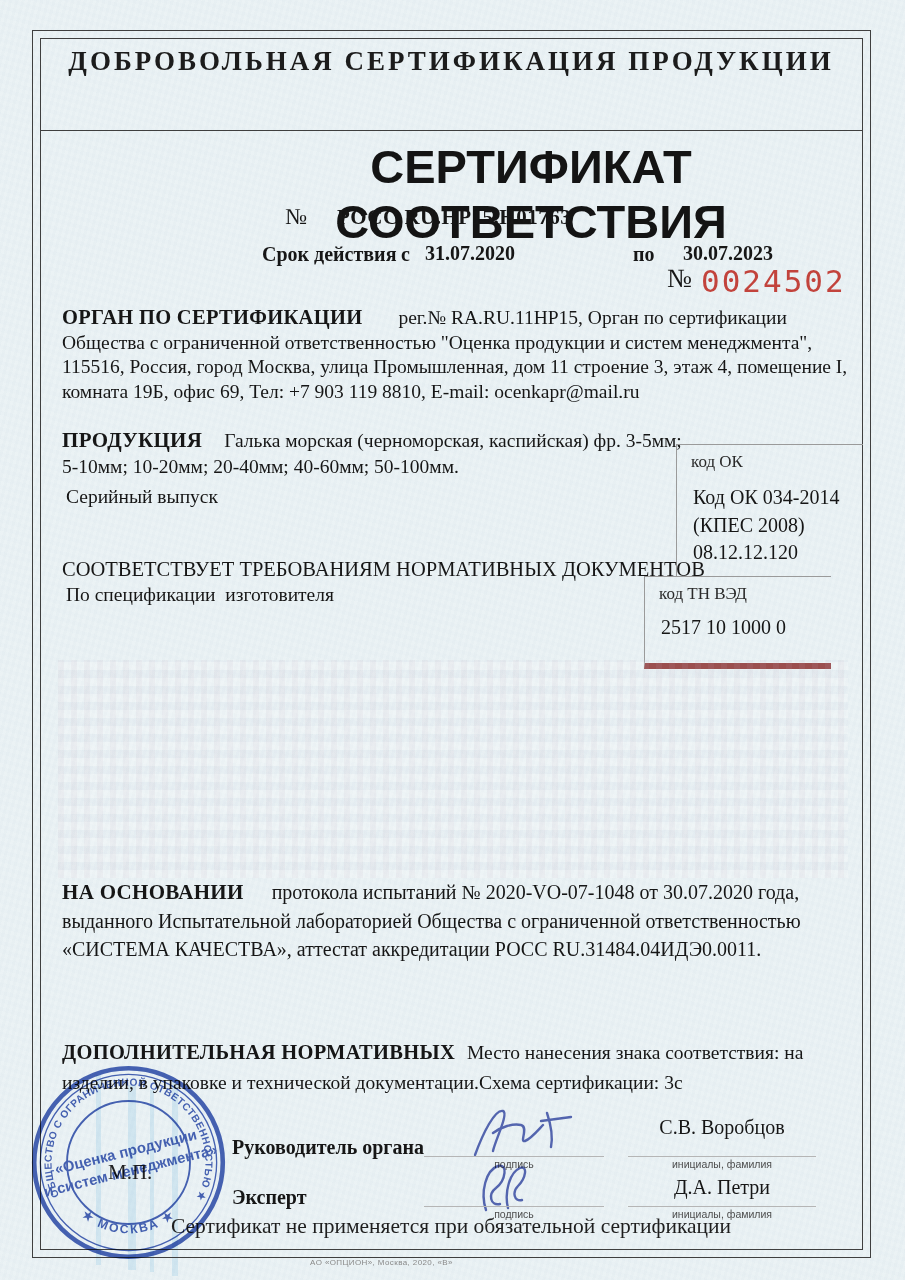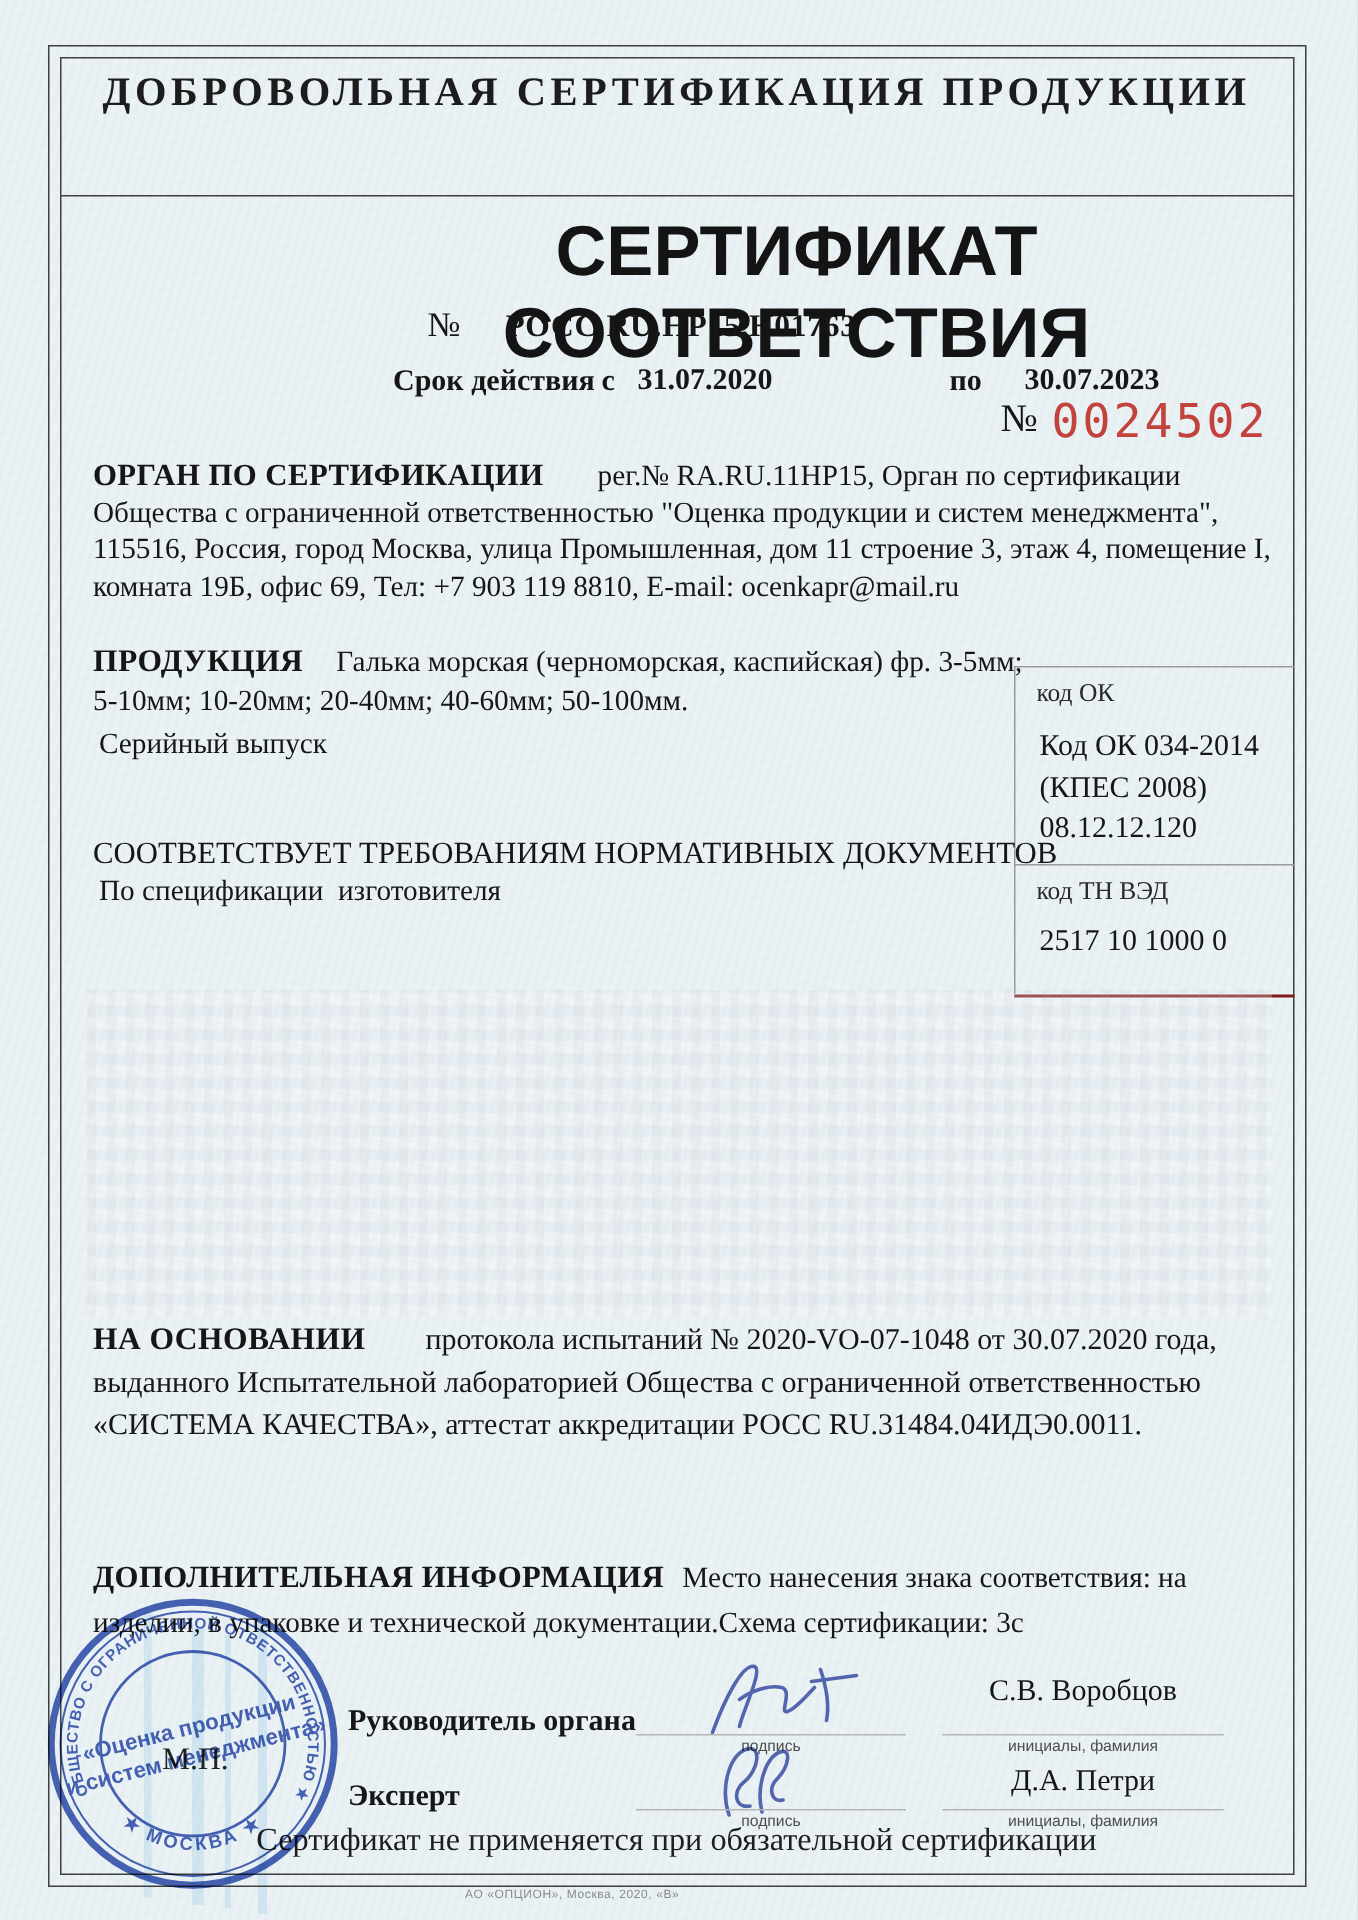--- a/index.html
+++ b/index.html
@@ -33,28 +33,28 @@
   .org-section .sec-label{margin-right:36px;}
   .product-section{left:62px;top:427px;width:628px;line-height:26px;}
   .product-section .sec-label{font-size:21px;margin-right:22px;}
   .serial{left:66px;top:486px;font-size:19.5px;}
   .code-box{border-top:1px solid #9a9a9a;border-left:1px solid #9a9a9a;}
   .codeok-box{left:676px;top:444px;width:186px;height:132px;}
   .code-box .code-label{font-size:17px;color:#2a2a2a;padding:7px 0 0 14px;}
   .codeok-lines{padding:12px 0 0 16px;font-size:20px;line-height:27.5px;}
   .conforms-label{left:62px;top:558px;width:660px;font-weight:normal;font-size:20.5px;}
   .conforms-text{left:66px;top:584px;font-size:19.5px;white-space:pre-wrap;}
-  .codetnved-box{left:676px;top:576px;width:186px;height:86px;border-bottom:2px solid #7f1d1d;}
+  .codetnved-box{left:644px;top:576px;width:186px;height:86px;border-bottom:6px solid #7f1d1d;}
   .codetnved-value{padding:12px 0 0 16px;font-size:20px;}
   .watermark{left:58px;top:660px;width:790px;height:218px;opacity:.8;
     background:
       repeating-linear-gradient(90deg, rgba(196,172,188,.13) 0 6px, rgba(255,255,255,0) 6px 13px),
       repeating-linear-gradient(0deg, rgba(255,255,255,.28) 0 8px, rgba(204,214,226,.14) 8px 16px);}
   .basis-section{left:62px;top:878px;width:774px;font-size:20px;line-height:28.5px;}
-  .basis-section .sec-label{font-size:21px;margin-right:40px;}
+  .basis-section .sec-label{font-size:21px;margin-right:28px;}
   .additional-section{left:62px;top:1038px;width:784px;line-height:29.5px;}
   .additional-section .sec-label{margin-right:12px;}
   .mp-text{left:108px;top:1160px;font-size:21px;color:#222;}
   .role{left:232px;font-weight:bold;font-size:20px;}
   .sig-line{width:180px;border-top:1px solid #b5b5b5;height:0;}
   .name-line{width:188px;border-top:1px solid #b5b5b5;height:0;}
   .under-label{width:180px;text-align:center;font-family:"Liberation Sans", sans-serif;
      font-size:10.5px;color:#4e4e4e;}
   .name-under{width:188px;}
   .sig-name{width:188px;text-align:center;font-size:20px;}
@@ -118,21 +118,21 @@
     <div class="codetnved-value">2517 10 1000 0</div>
   </div>
 
   <div class="abs watermark"></div>
 
   <div class="abs basis-section">
     <span class="sec-label">НА ОСНОВАНИИ</span><span>протокола испытаний № 2020-VO-07-1048 от 30.07.2020 года, выданного Испытательной лабораторией Общества с ограниченной ответственностью «СИСТЕМА КАЧЕСТВА», аттестат аккредитации РОСС RU.31484.04ИДЭ0.0011.</span>
   </div>
 
   <div class="abs additional-section para">
-    <span class="sec-label">ДОПОЛНИТЕЛЬНАЯ ИНФОРМАЦИЯ</span><span>Место нанесения знака соответствия: на изделии, в упаковке и технической документации.Схема сертификации: 3с</span>
+    <span class="sec-label">ДОПОЛНИТЕЛЬНАЯ НОРМАТИВНЫХ</span><span>Место нанесения знака соответствия: на изделии, в упаковке и технической документации.Схема сертификации: 3с</span>
   </div>
 
   <div class="abs mp-text">М.П.</div>
 
   <div class="abs role" style="top:1136px;">Руководитель органа</div>
   <svg class="abs sig-ink" style="left:455px;top:1103px;" width="130" height="60" viewBox="0 0 130 60">
     <g fill="none" stroke="#4a5bb0" stroke-width="2.4" stroke-linecap="round" opacity=".9">
       <path d="M20 52 C28 30 40 6 48 8 C54 10 40 38 38 48"></path>
       <path d="M38 30 C46 24 58 20 66 22 C74 24 64 40 70 38 C76 36 84 26 88 22"></path>
       <path d="M92 10 C96 22 98 34 96 44"></path>

